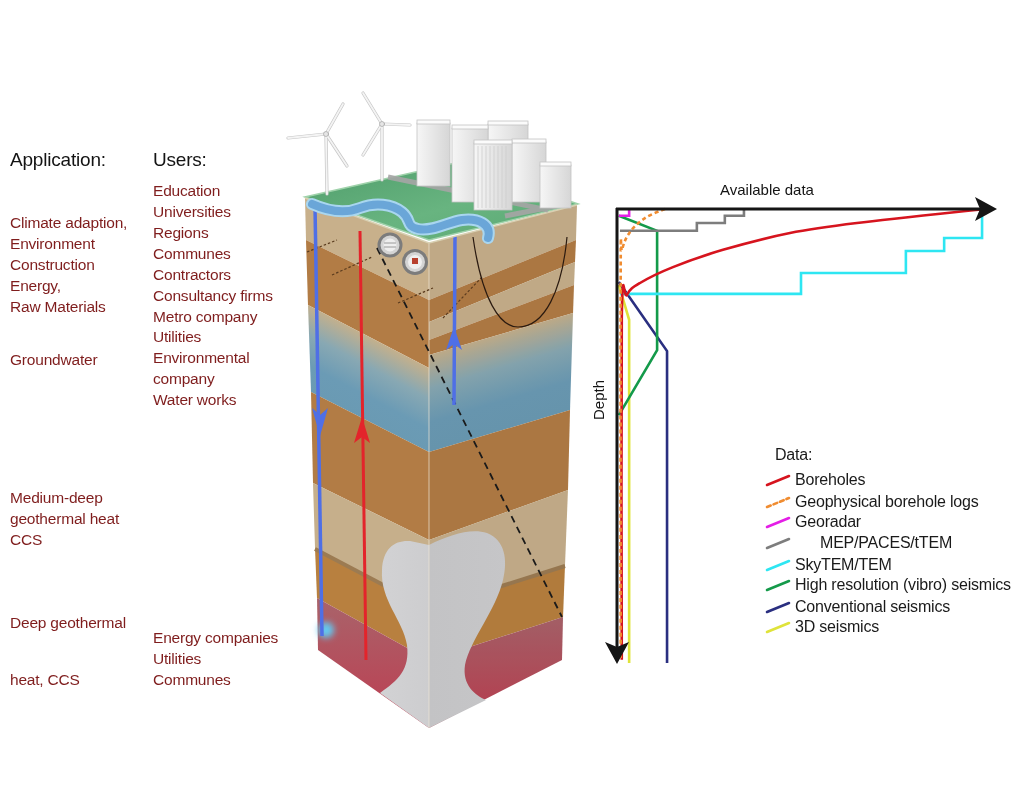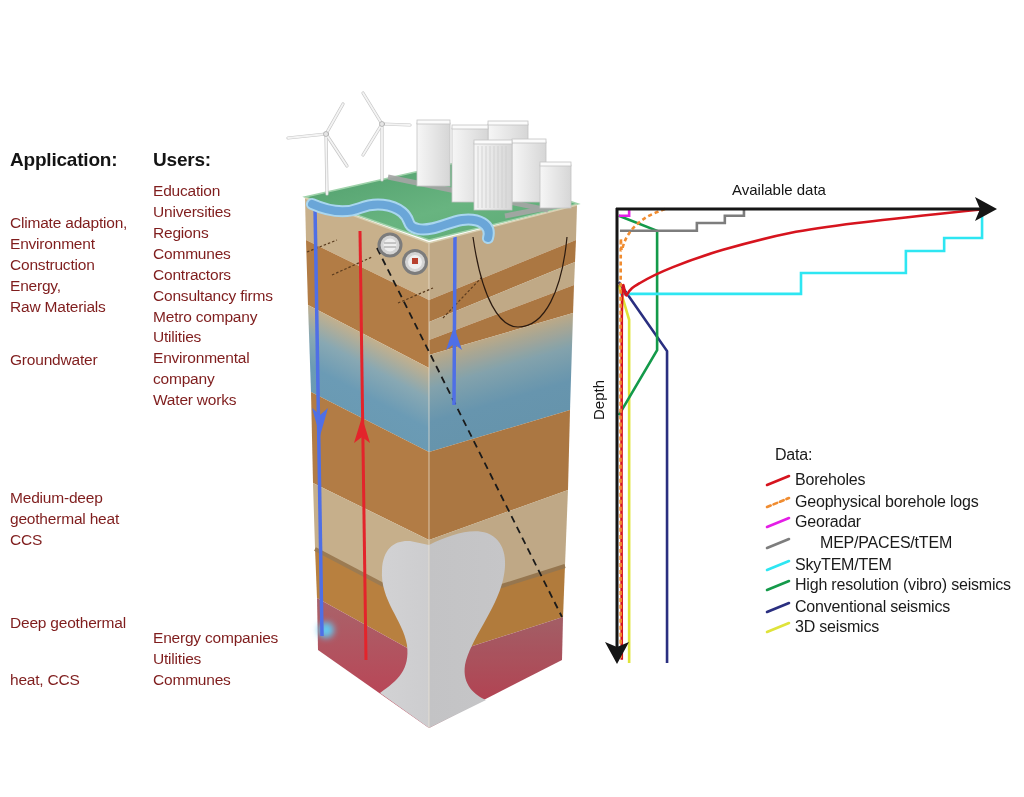--- a/index.html
+++ b/index.html
@@ -1,19 +1,19 @@
 <!DOCTYPE html>
 <html><head>
 <meta charset="utf-8">
 <style>
 html,body{margin:0;padding:0;background:#ffffff;}
 body{width:1024px;height:797px;position:relative;overflow:hidden;font-family:"Liberation Sans",sans-serif;}
 svg.layer{position:absolute;left:0;top:0;}
 .t{position:absolute;white-space:nowrap;font-size:15.5px;line-height:18px;color:#7f1d1d;letter-spacing:-0.2px;}
-.hdr{position:absolute;white-space:nowrap;font-size:19px;line-height:22px;color:#141414;letter-spacing:-0.2px;font-weight:bold;}
+.hdr{position:absolute;white-space:nowrap;font-size:19px;line-height:22px;color:#141414;letter-spacing:-0.2px;}
 .ct{position:absolute;white-space:nowrap;font-size:15px;line-height:18px;color:#141414;}
 .lg{position:absolute;white-space:nowrap;font-size:16px;line-height:18px;color:#1a1a1a;letter-spacing:-0.2px;}
 .depth{position:absolute;left:575px;top:391px;width:48px;height:18px;text-align:center;font-size:15px;line-height:18px;color:#141414;transform:rotate(-90deg);transform-origin:50% 50%;}
 </style>
 </head>
 <body>
 
 <svg class="layer" width="1024" height="797" viewBox="0 0 1024 797">
   <defs>
     <linearGradient id="gTop" x1="0" y1="0" x2="1" y2="1">
@@ -241,21 +241,21 @@
 <div class="t" style="left:153px;top:287px;">Consultancy firms</div>
 <div class="t" style="left:153px;top:308px;">Metro company</div>
 <div class="t" style="left:153px;top:328px;">Utilities</div>
 <div class="t" style="left:153px;top:349px;">Environmental</div>
 <div class="t" style="left:153px;top:370px;">company</div>
 <div class="t" style="left:153px;top:391px;">Water works</div>
 <div class="t" style="left:153px;top:629px;">Energy companies</div>
 <div class="t" style="left:153px;top:650px;">Utilities</div>
 <div class="t" style="left:153px;top:671px;">Communes</div>
 
-<div class="ct" style="left:720px;top:181px;margin-left:12px;">Available data</div>
+<div class="ct" style="left:720px;top:181px;">Available data</div>
 <div class="depth">Depth</div>
 
 <div class="lg" style="left:775px;top:446px;">Data:</div>
 <div class="lg" style="left:795px;top:471px;">Boreholes</div>
 <div class="lg" style="left:795px;top:493px;">Geophysical borehole logs</div>
 <div class="lg" style="left:795px;top:513px;">Georadar</div>
 <div class="lg" style="left:820px;top:534px;">MEP/PACES/tTEM</div>
 <div class="lg" style="left:795px;top:556px;">SkyTEM/TEM</div>
 <div class="lg" style="left:795px;top:576px;">High resolution (vibro) seismics</div>
 <div class="lg" style="left:795px;top:598px;">Conventional seismics</div>

